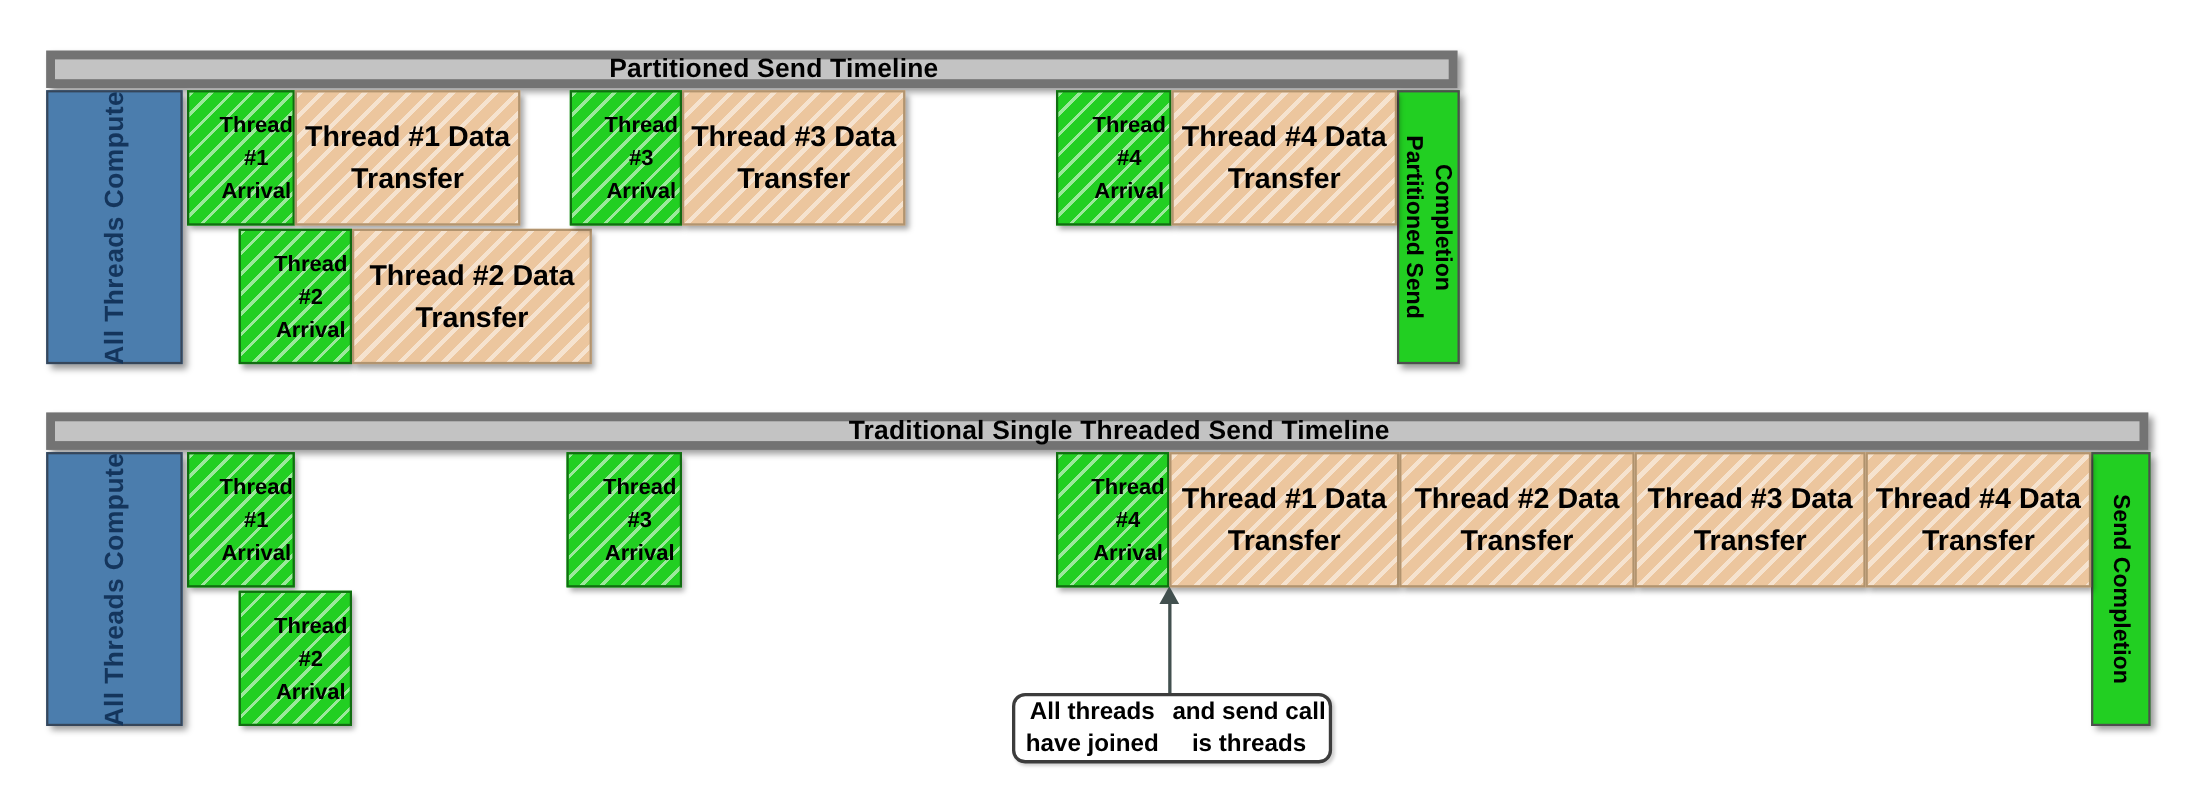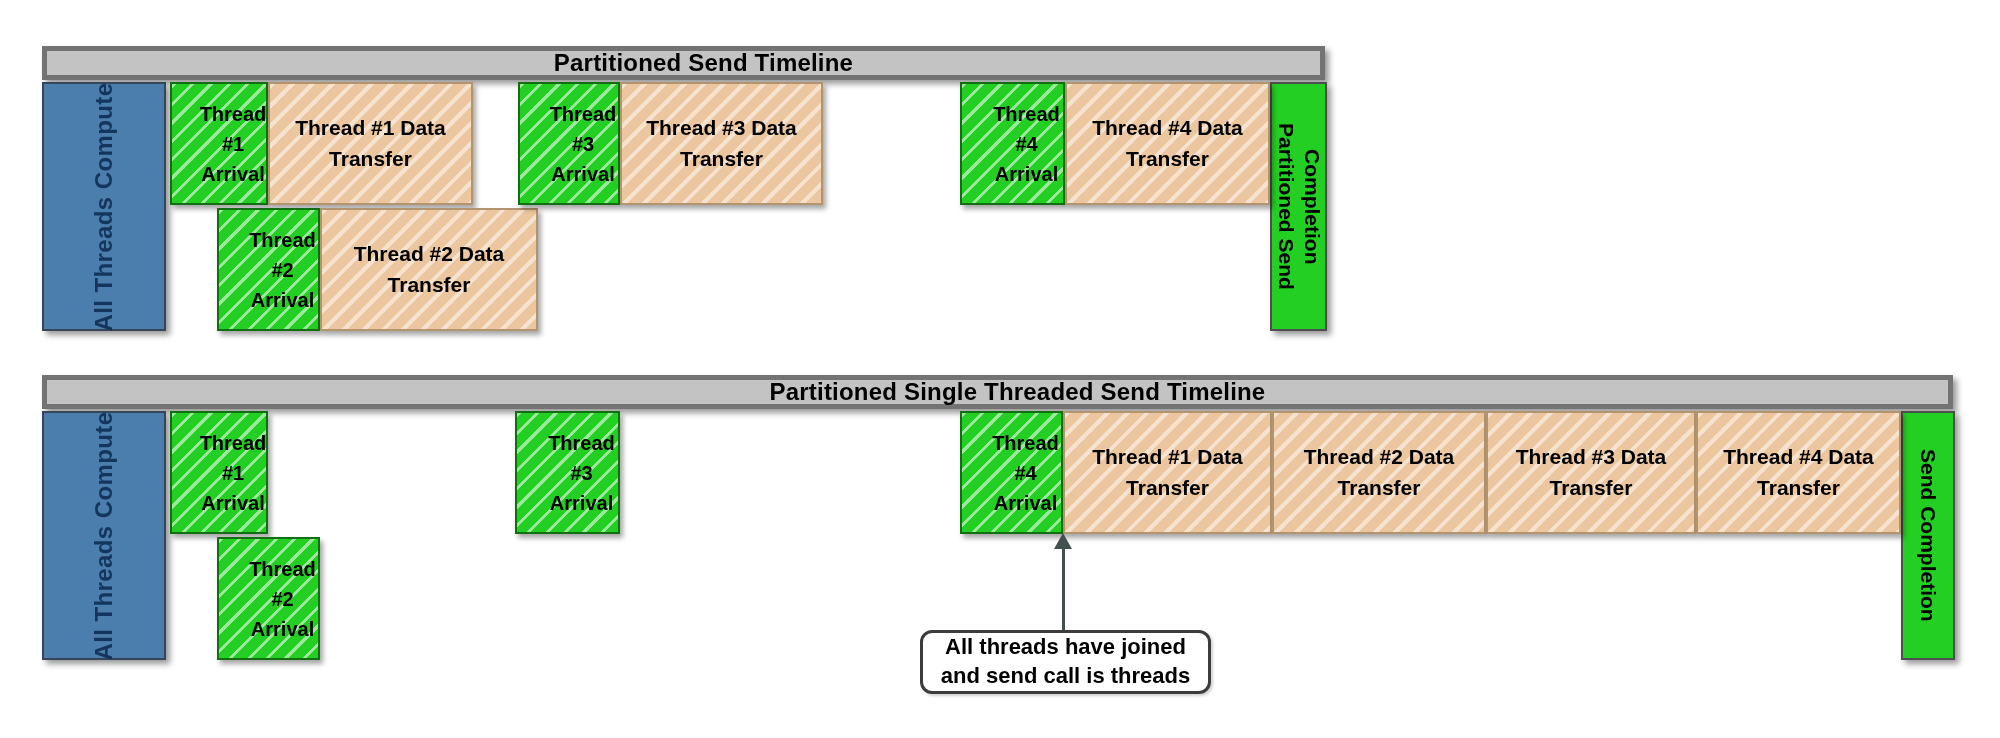--- a/index.html
+++ b/index.html
@@ -4,21 +4,21 @@
 <style>
   html,body{margin:0;padding:0;background:#ffffff;}
   .stage{
     position:relative;width:2000px;height:738px;background:#ffffff;
     font-family:"Liberation Sans",sans-serif;color:#000;overflow:hidden;
   }
   .tl{position:absolute;inset:0;}
   
   .tl-header{
     position:absolute;box-sizing:border-box;background:#c3c3c3;
-    border:5px solid #737373;box-shadow:4px 4px 6px rgba(0,0,0,.40);
+    border:8px solid #737373;box-shadow:4px 4px 6px rgba(0,0,0,.40);
     display:flex;align-items:center;justify-content:center;
     font-size:24px;font-weight:600;letter-spacing:.2px;padding-left:40px;
   }
   #tl1-header{left:42px;top:46px;width:1283px;height:34px;}
   #tl2-header{left:42px;top:375px;width:1911px;height:34px;}
   
   .compute-bar{
     position:absolute;box-sizing:border-box;background:#4b7dad;
     border:2px solid #36465a;box-shadow:4px 4px 6px rgba(0,0,0,.40);
     display:flex;align-items:center;justify-content:center;
@@ -51,27 +51,27 @@
   .block.arrival{
     background-color:#22cf22;
     background-image:repeating-linear-gradient(135deg,
       rgba(255,255,255,.55) 0 3px, rgba(255,255,255,0) 3px 13px);
     border:2px solid #116e11;font-size:20px;line-height:1.5;padding-left:28px;
   }
   .block.transfer{
     background-color:#ecc69e;
     background-image:repeating-linear-gradient(135deg,
       rgba(255,255,255,.50) 0 4px, rgba(255,255,255,0) 4px 14px);
-    border:2px solid #b2946f;font-size:21px;line-height:1.45;align-items:center;
+    border:2px solid #b2946f;font-size:26px;line-height:1.45;align-items:center;
   }
   
   .callout{
     position:absolute;left:920px;top:630px;width:291px;height:64px;
     box-sizing:border-box;background:#ffffff;border:3px solid #3c3c3c;
-    border-radius:12px;display:flex;flex-direction:column;align-items:center;
+    border-radius:12px;display:flex;flex-direction:row;align-items:center;
     justify-content:center;text-align:center;font-size:22px;font-weight:600;
     line-height:1.3;box-shadow:2px 2px 3px rgba(0,0,0,.18);z-index:5;
   }
   .arrow-line{position:absolute;left:1062px;top:548px;width:3px;height:82px;background:#42504f;z-index:4;}
   .arrow-head{
     position:absolute;left:1054px;top:533px;width:0;height:0;z-index:4;
     border-left:9px solid transparent;border-right:9px solid transparent;
     border-bottom:16px solid #42504f;
   }
 </style>
@@ -123,21 +123,21 @@
         <div>#4</div>
         <div>Arrival</div>
       </div>
       <div class="block transfer" style="left: 1065px; top: 82px; width: 205px; height: 123px;">
         <div>Thread #4 Data</div>
         <div>Transfer</div>
       </div>
     </section>
 
   <section class="tl">
-    <header class="tl-header" id="tl2-header">Partitioned Single Threaded Send Timeline</header>
+    <header class="tl-header" id="tl2-header">Traditional Single Threaded Send Timeline</header>
     <div class="compute-bar" id="tl2-compute">
       <span class="rot">All Threads Compute</span>
     </div>
     <div class="completion-bar" id="tl2-completion">
       <div class="vtext">
           <div>Send Completion</div>
         </div>
     </div>
 
     <div class="arrow-head"></div>

